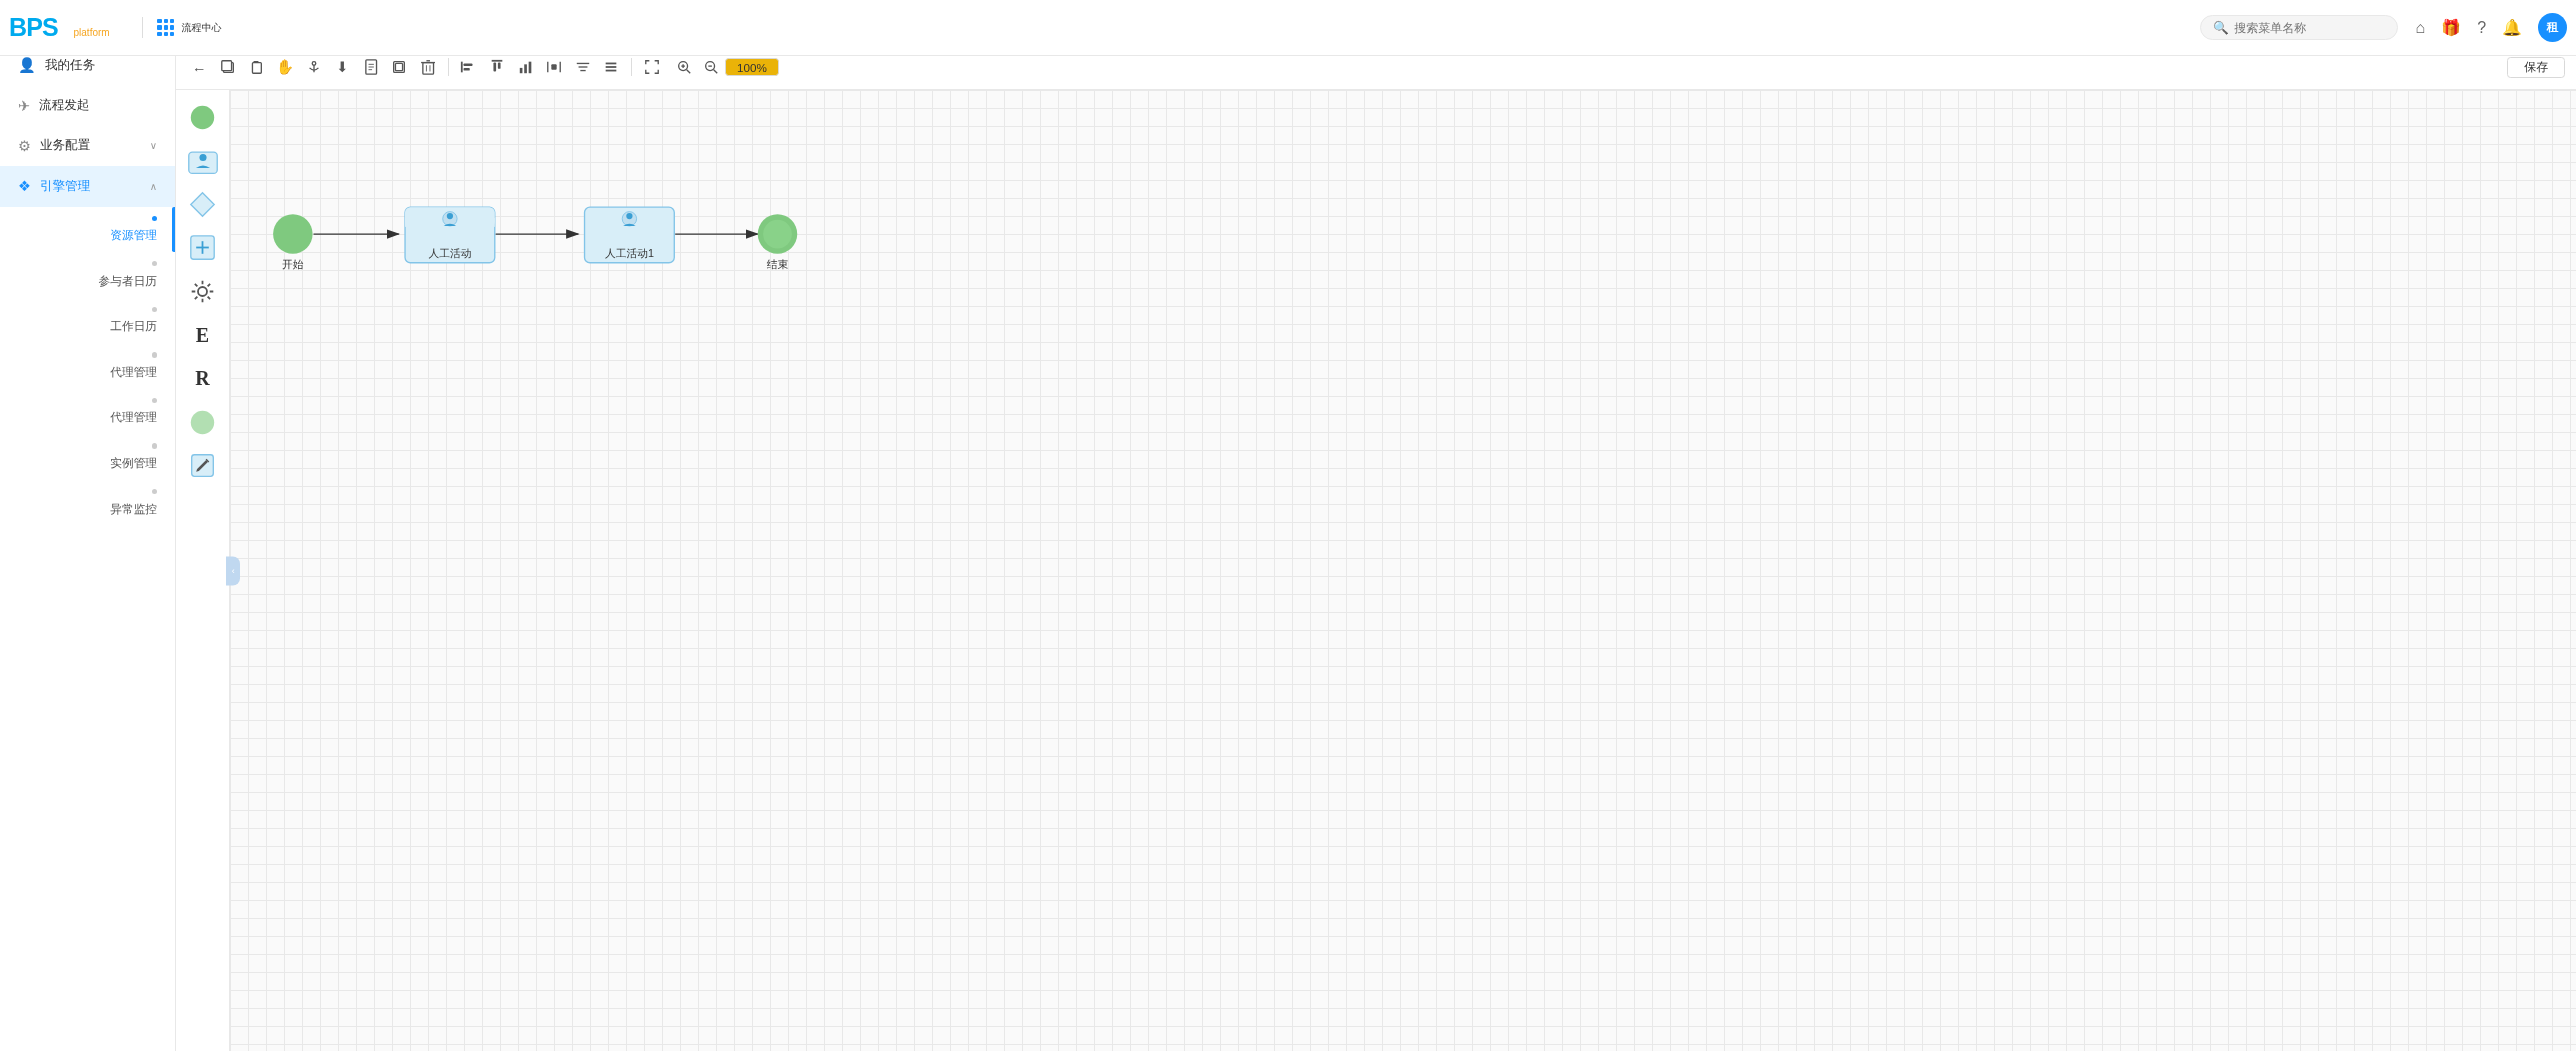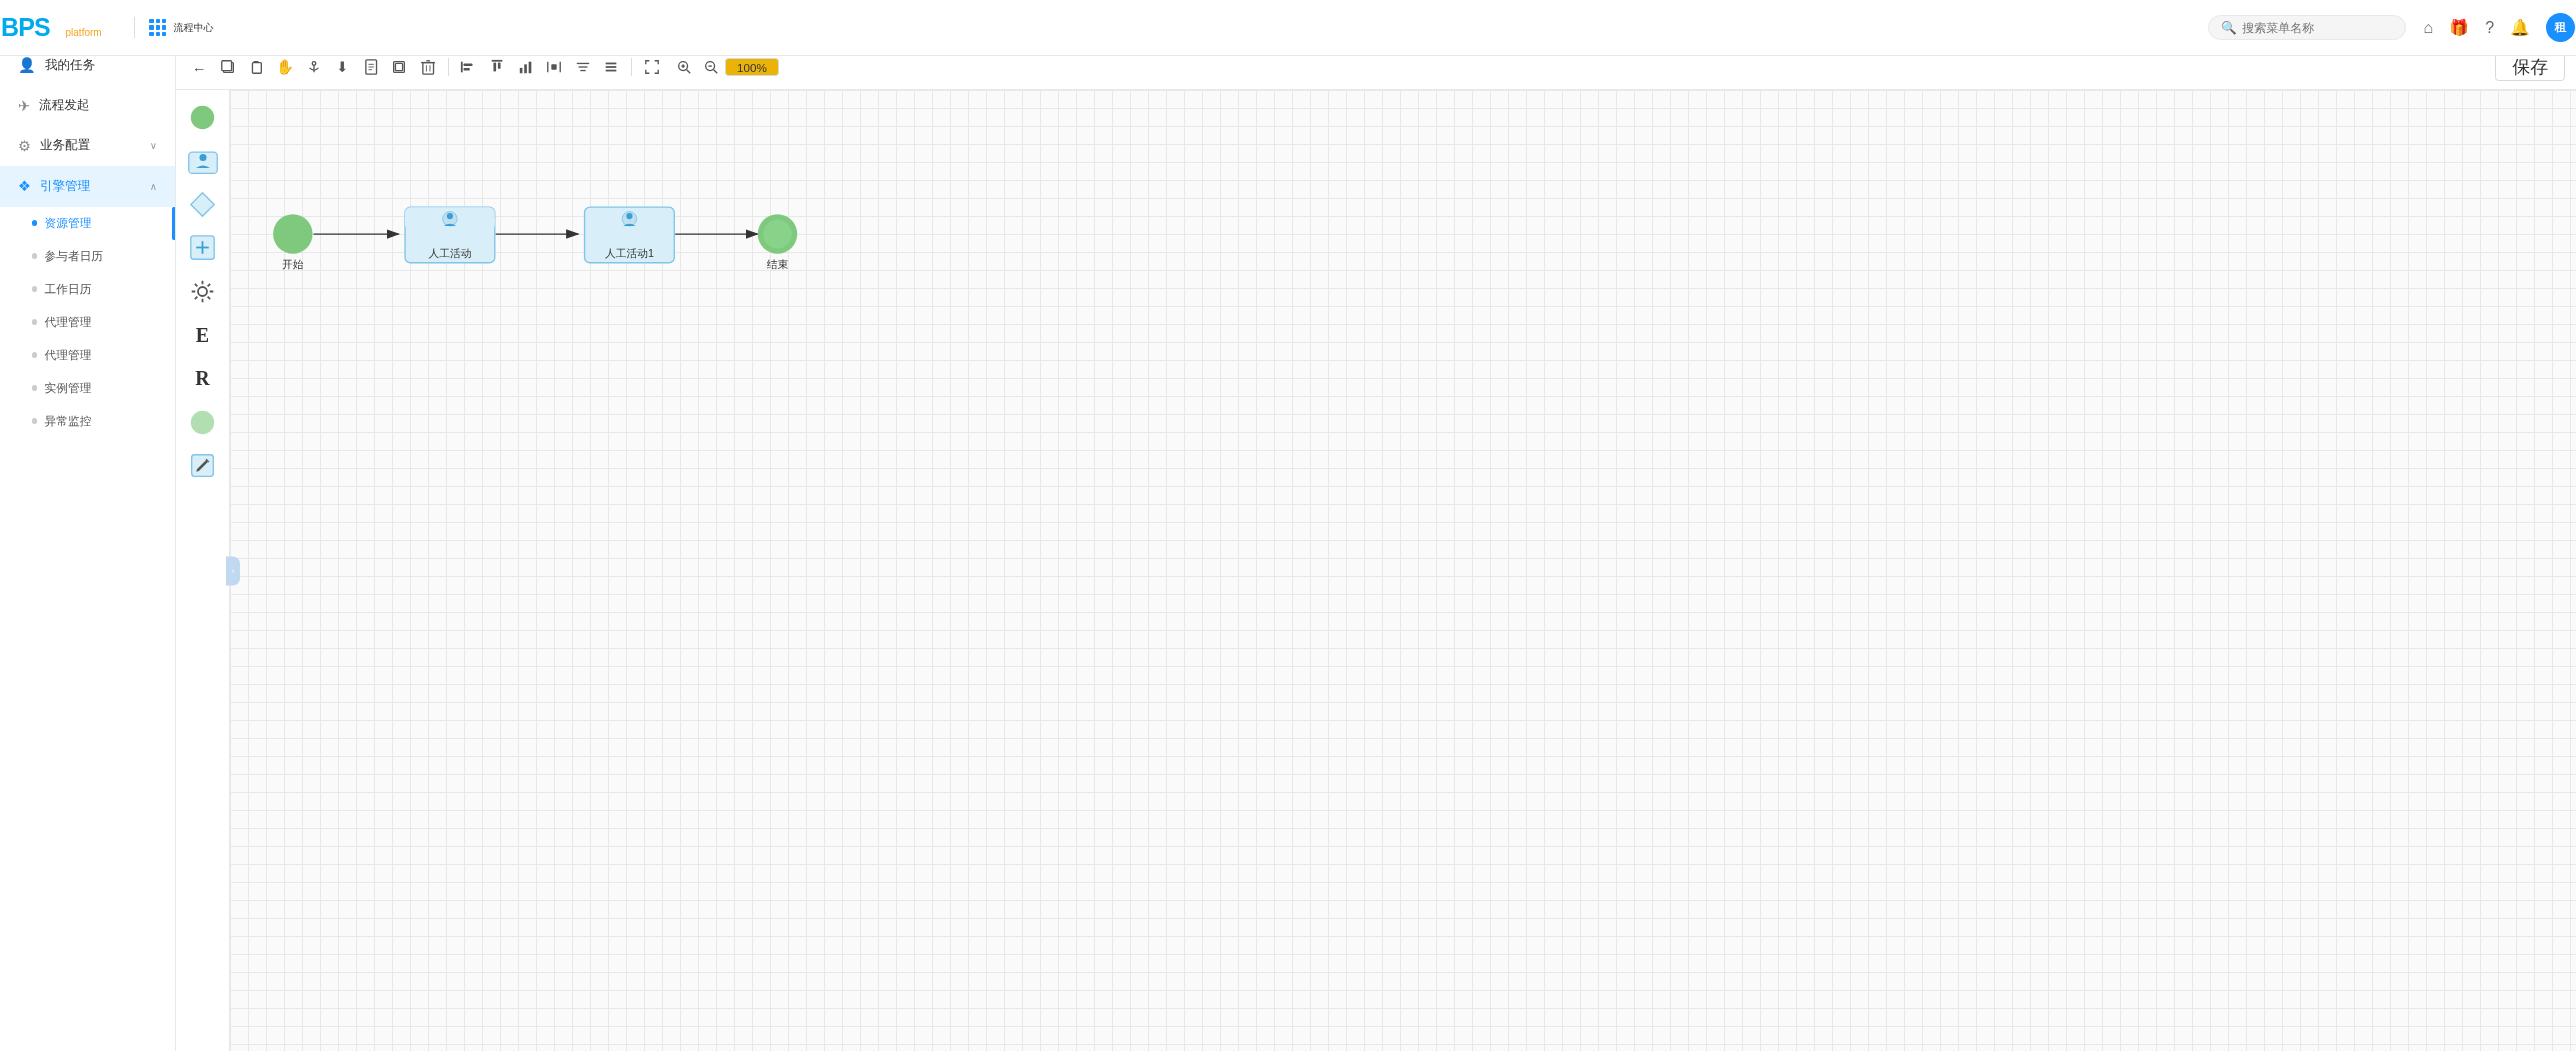--- a/index.html
+++ b/index.html
@@ -5,21 +5,21 @@
     * { margin: 0; padding: 0; box-sizing: border-box; }
     body { font-family: 'Microsoft YaHei', 'PingFang SC', sans-serif; font-size: 12.6px; background: #f0f2f5; overflow: hidden; }
 
     
     .header {
       display: flex;
       align-items: center;
       height: 56px;
       background: #fff;
       border-bottom: 0.9px solid #e8e8e8;
-      padding: 0 1px;
+      padding: 0 9px;
       position: fixed; top: 0; left: 0; right: 0; z-index: 100;
     }
     .logo {
       display: flex; align-items: baseline; gap: 1.8px; margin-right: 18px;
     }
     .logo-bps { font-size: 25px; font-weight: 900; color: #00aaee; letter-spacing: -0.9px; }
     .logo-platform { font-size: 10px; color: #f5a623; margin-left: 14px; }
     .header-divider { width: 0.9px; height: 21.5px; background: #ddd; margin: 0 14.4px; }
     .header-title {
       display: flex; align-items: center; gap: 7.2px; font-size: 10px; color: #333; font-weight: 500;
@@ -47,22 +47,22 @@
     .sidebar-item {
       display: flex; align-items: center; gap: 9px;
       padding: 11.7px 18px; cursor: pointer; color: #333; font-size: 12.6px;
       transition: background 0.2s;
     }
     .sidebar-item.active { background: #e6f4ff; color: #1890ff; }
     .sidebar-item .si-icon { font-size: 14.4px; color: #888; }
     .sidebar-item.active .si-icon { color: #1890ff; }
     .sidebar-item .expand-icon { margin-left: auto; font-size: 10px; color: #999; }
     .sidebar-sub-item {
-      display: flex; align-items: center; gap: 7.2px;
-      padding: 9px 18px 9px 32px; cursor: pointer; color: #555; font-size: 11.7px;
+      display: flex; align-items: flex-end; gap: 7.2px;
+      padding: 9px 18px 9px 32px; cursor: pointer; color: #555; font-size: 11.7px; flex-direction: column;
     }
     .sidebar-sub-item.active { color: #1890ff; font-weight: 500; }
     .sidebar-sub-item.active-bar { position: relative; }
     .sidebar-sub-item.active-bar::after {
       content: ''; position: absolute; right: 0; top: 0; bottom: 0;
       width: 2.7px; background: #1890ff; border-radius: 1.8px 0 0 1.8px;
     }
     .dot { width: 5.4px; height: 5.4px; border-radius: 50%; background: #ccc; flex-shrink: 0; }
     .dot.active { background: #1890ff; }
 
@@ -87,21 +87,21 @@
     .tb-zoom {
       display: flex; align-items: center; gap: 1.8px; margin-left: 3.6px;
     }
     .tb-zoom-val {
       border: 0.9px solid #d9d9d9; border-radius: 3.6px; padding: 1.8px 9px;
       font-size: 11.7px; color: #333; min-width: 54px; text-align: center;
       background: #eab308;
     }
     .save-btn {
       margin-left: auto; background: #fff; border: 0.9px solid #d9d9d9;
-      border-radius: 3.6px; padding: 1px 16px; font-size: 18px; color: #333;
+      border-radius: 3.6px; padding: 1px 16px; font-size: 12px; color: #333;
       cursor: pointer;
     }
 
     
     .canvas-area {
       flex: 1; overflow: hidden; position: relative;
       background-color: #fafafa;
       background-image:
         linear-gradient(#e8e8e8 0.9px, transparent 0.9px),
         linear-gradient(90deg, #e8e8e8 0.9px, transparent 0.9px);

